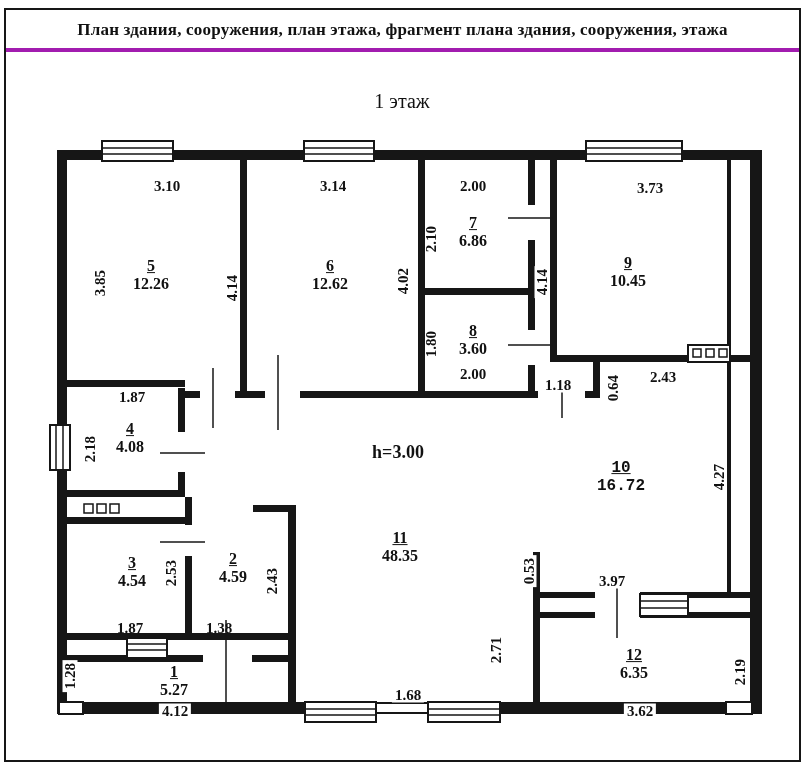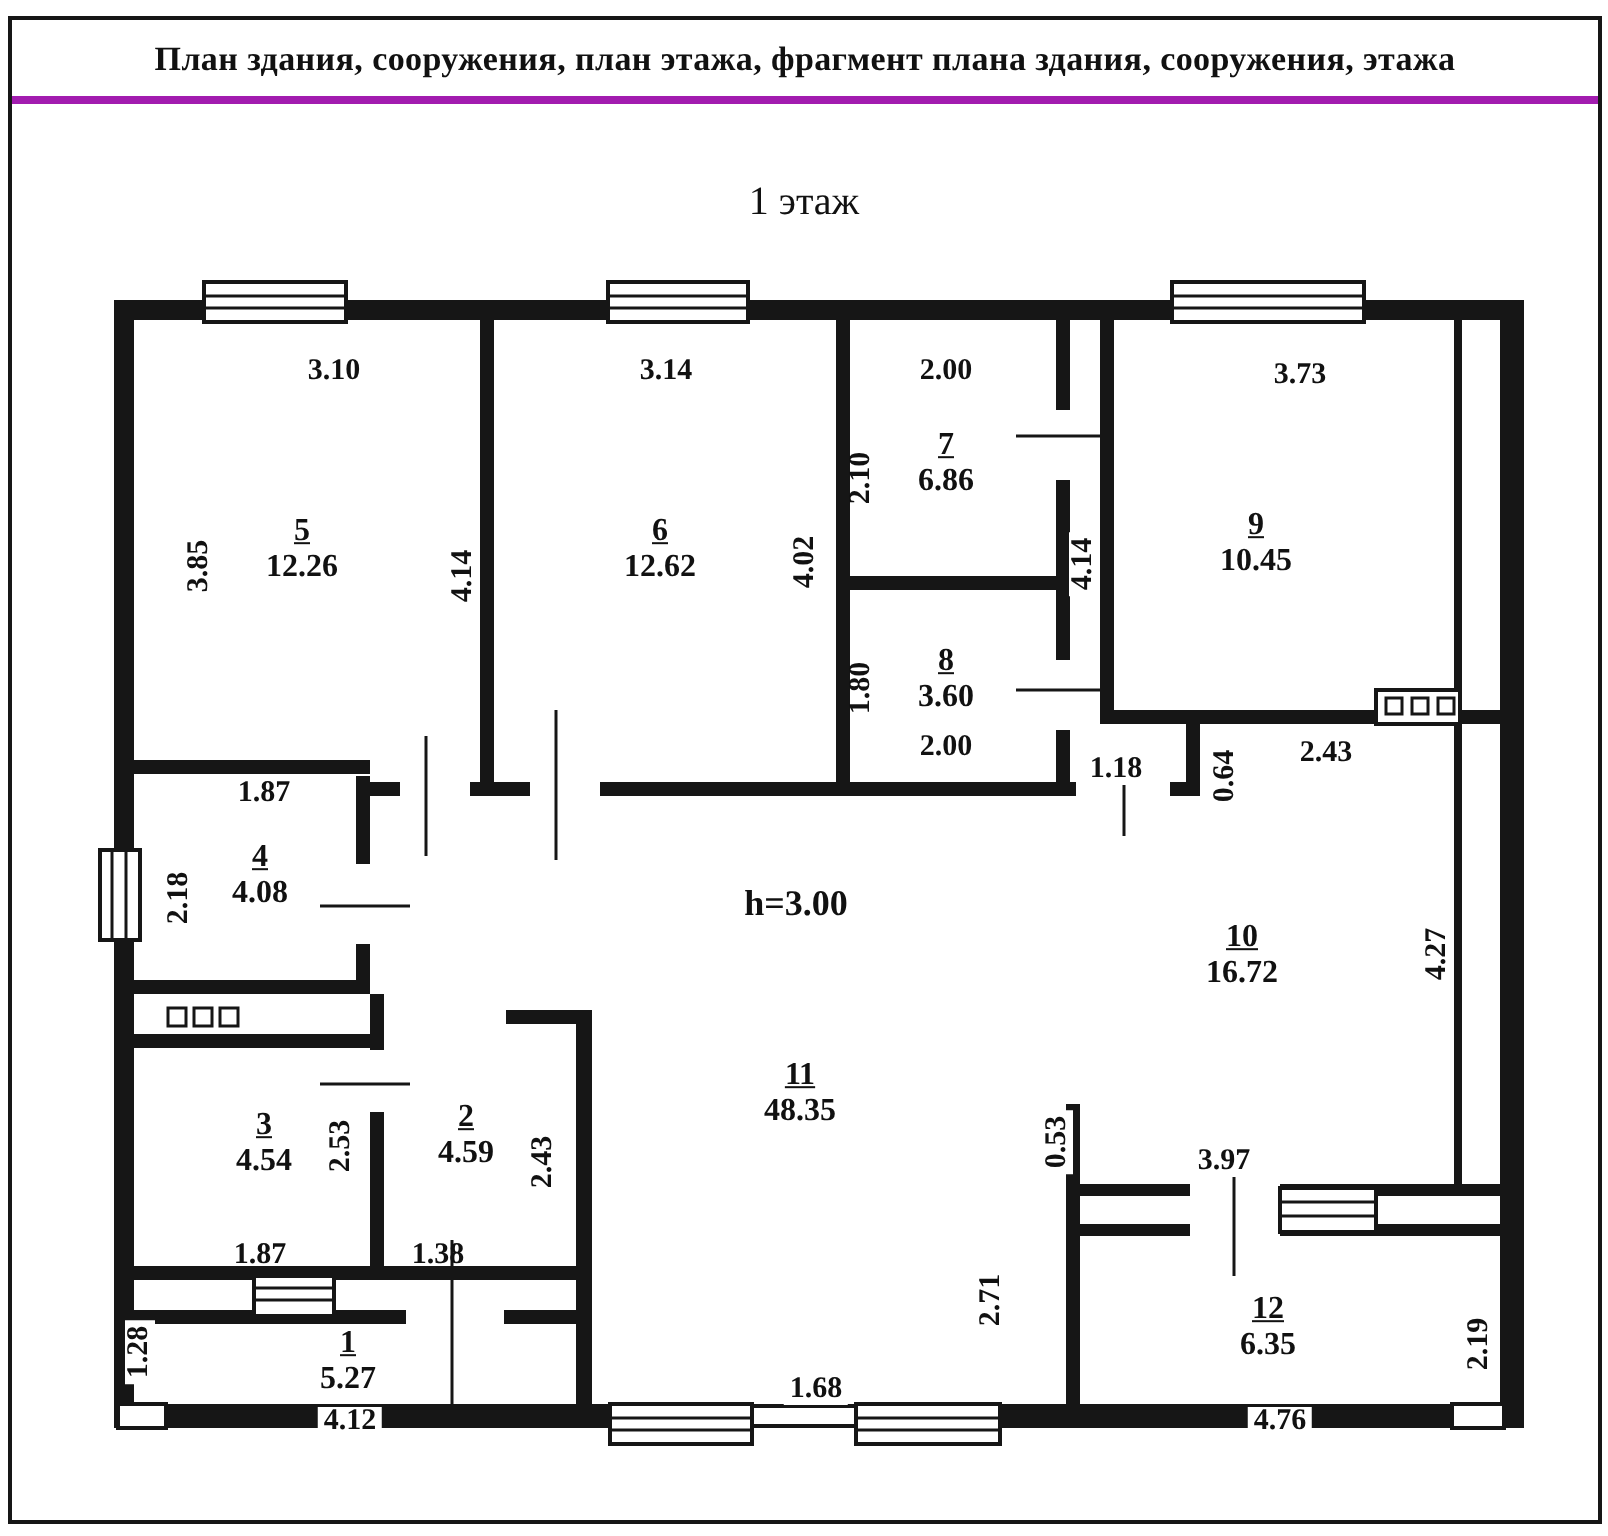--- a/index.html
+++ b/index.html
@@ -157,21 +157,21 @@
       <span class="area">4.54</span>
     </div>
     <div class="room-label" style="left: 233px; top: 568px;">
       <span class="num">2</span>
       <span class="area">4.59</span>
     </div>
     <div class="room-label" style="left: 400px; top: 547px;">
       <span class="num">11</span>
       <span class="area">48.35</span>
     </div>
-    <div class="room-label" style="left: 621px; top: 478px;">
+    <div class="room-label" style="left: 621px; top: 478px; font-family: Liberation Mono, monospace;">
       <span class="num">10</span>
       <span class="area">16.72</span>
     </div>
     <div class="room-label" style="left: 634px; top: 664px;">
       <span class="num">12</span>
       <span class="area">6.35</span>
     </div>
     <div class="room-label" style="left: 174px; top: 681px;">
       <span class="num">1</span>
       <span class="area">5.27</span>
@@ -196,16 +196,16 @@
     <div class="dim vertical bg" style="left: 171px; top: 573px;">2.53</div>
     <div class="dim vertical" style="left: 272px; top: 581px;">2.43</div>
     <div class="dim" style="left: 130px; top: 628px;">1.87</div>
     <div class="dim" style="left: 219px; top: 628px;">1.38</div>
     <div class="dim vertical bg" style="left: 70px; top: 676px;">1.28</div>
     <div class="dim vertical bg" style="left: 529px; top: 571px;">0.53</div>
     <div class="dim vertical" style="left: 496px; top: 650px;">2.71</div>
     <div class="dim bg" style="left: 612px; top: 581px;">3.97</div>
     <div class="dim bg" style="left: 408px; top: 695px;">1.68</div>
     <div class="dim bg" style="left: 175px; top: 711px;">4.12</div>
-    <div class="dim bg" style="left: 640px; top: 711px;">4.76</div>
+    <div class="dim bg" style="left: 640px; top: 711px;">3.62</div>
     <div class="dim vertical bg" style="left: 740px; top: 672px;">2.19</div>
     <div class="ceil" style="left: 398px; top: 452px;">h=3.00</div>
   </div>
 
 </body></html>

